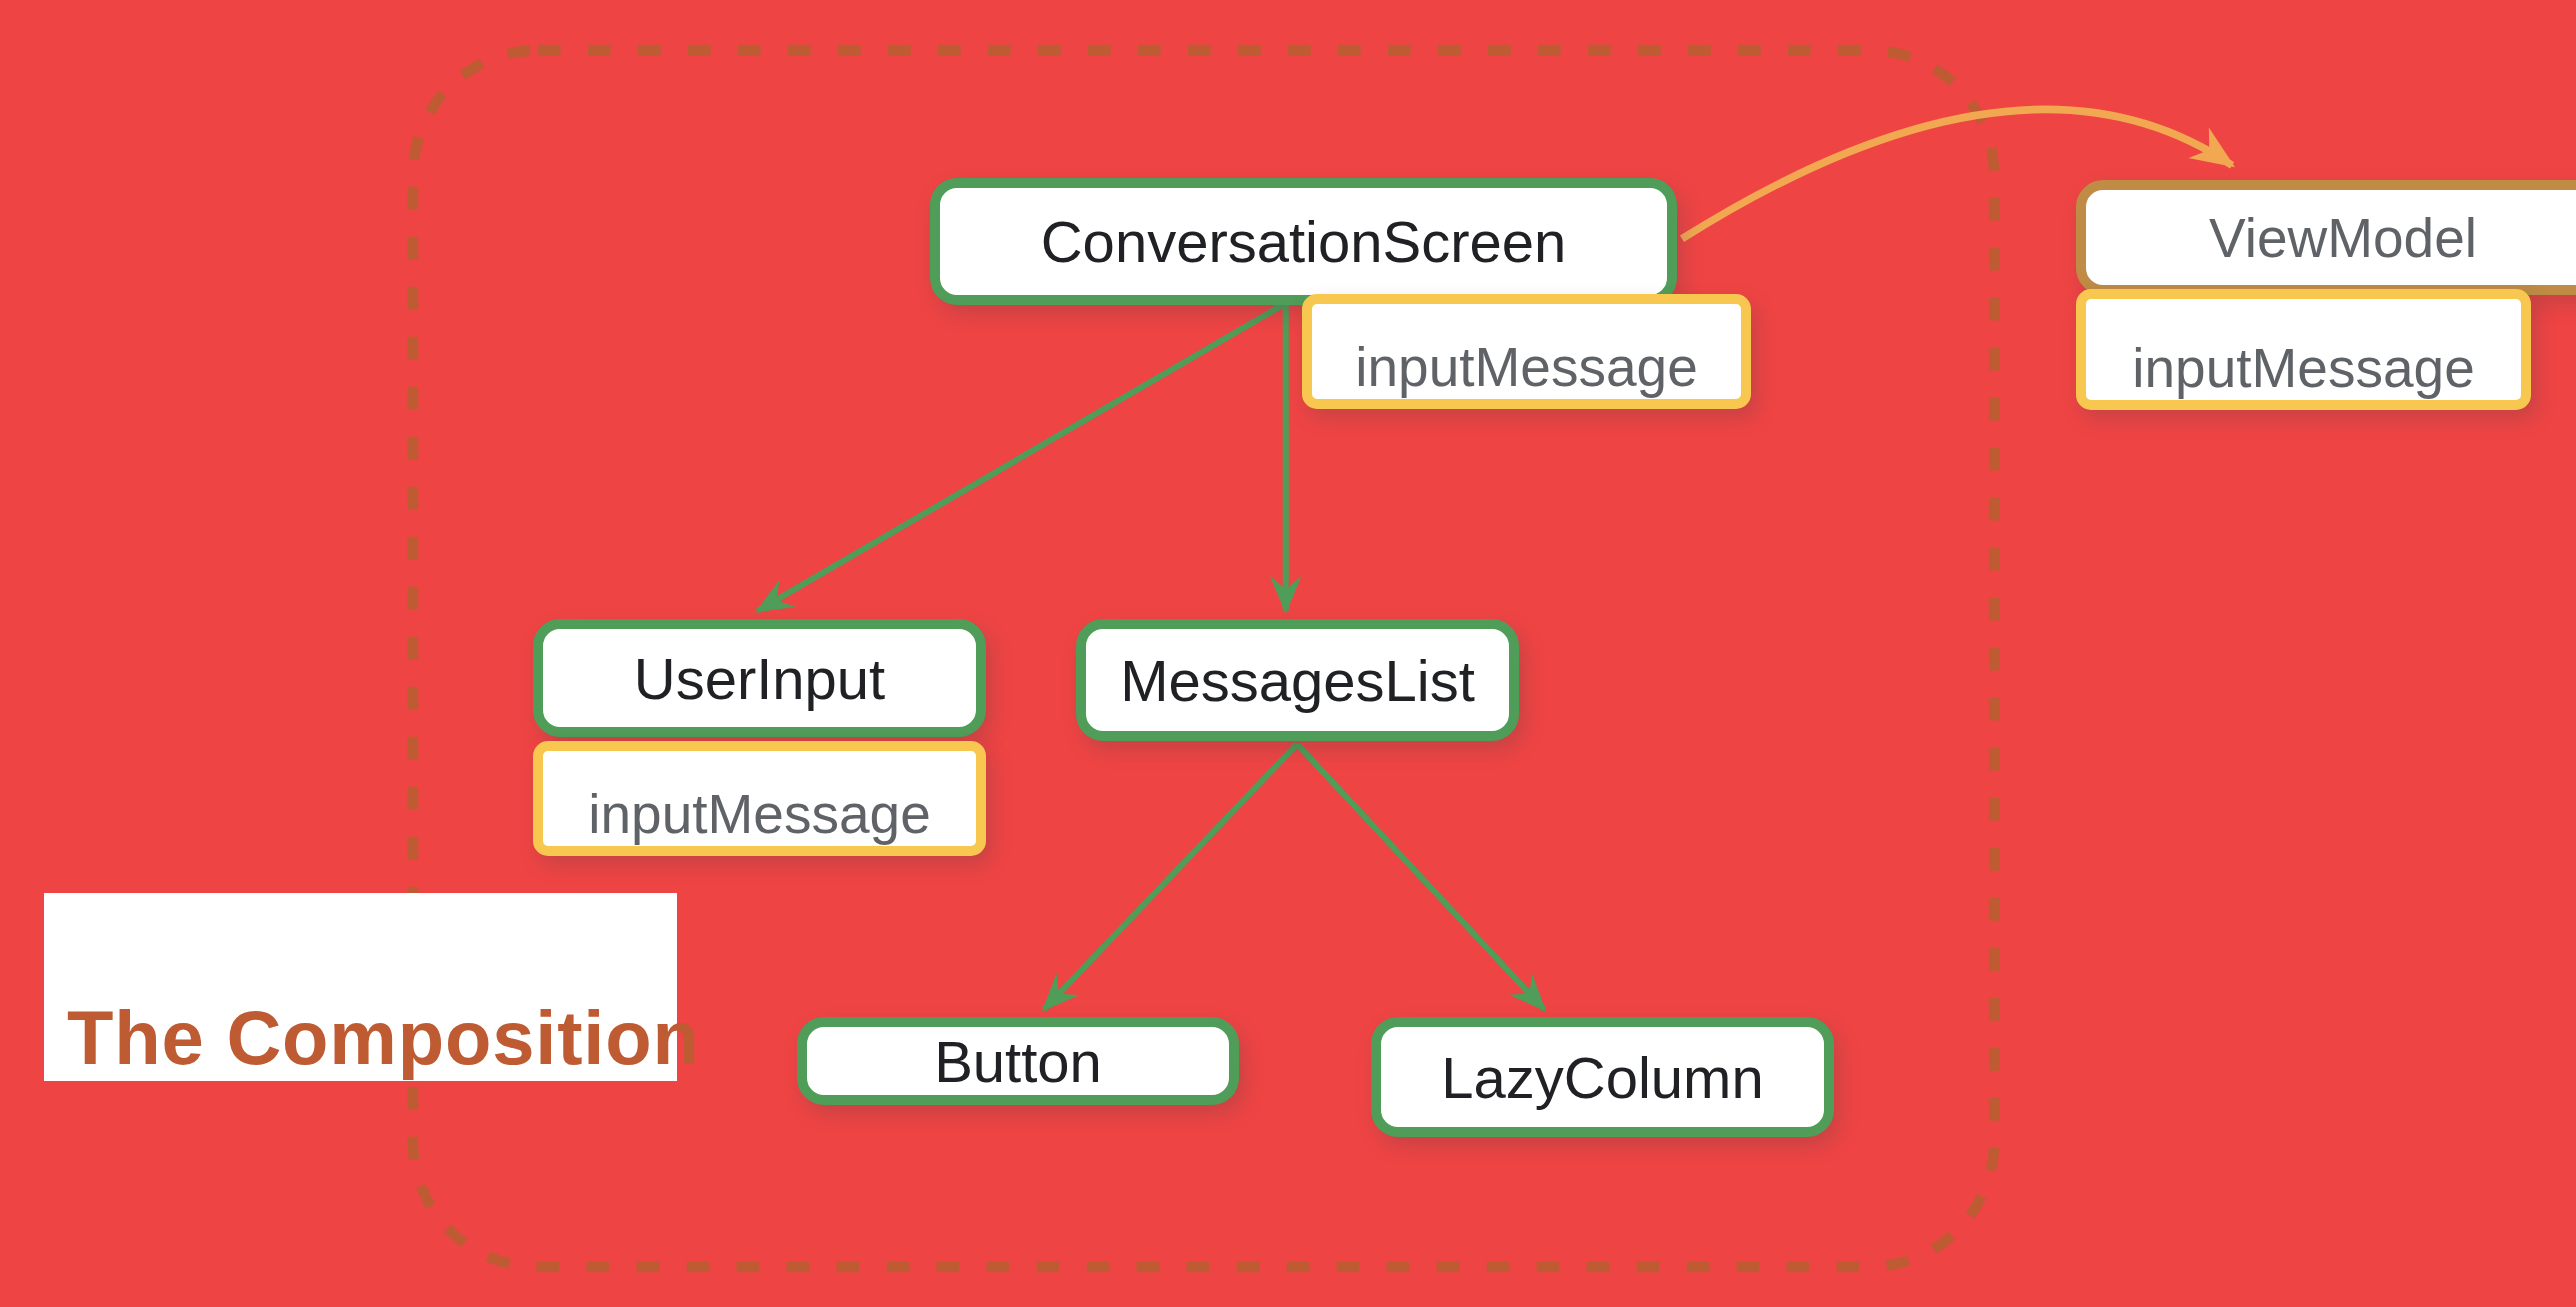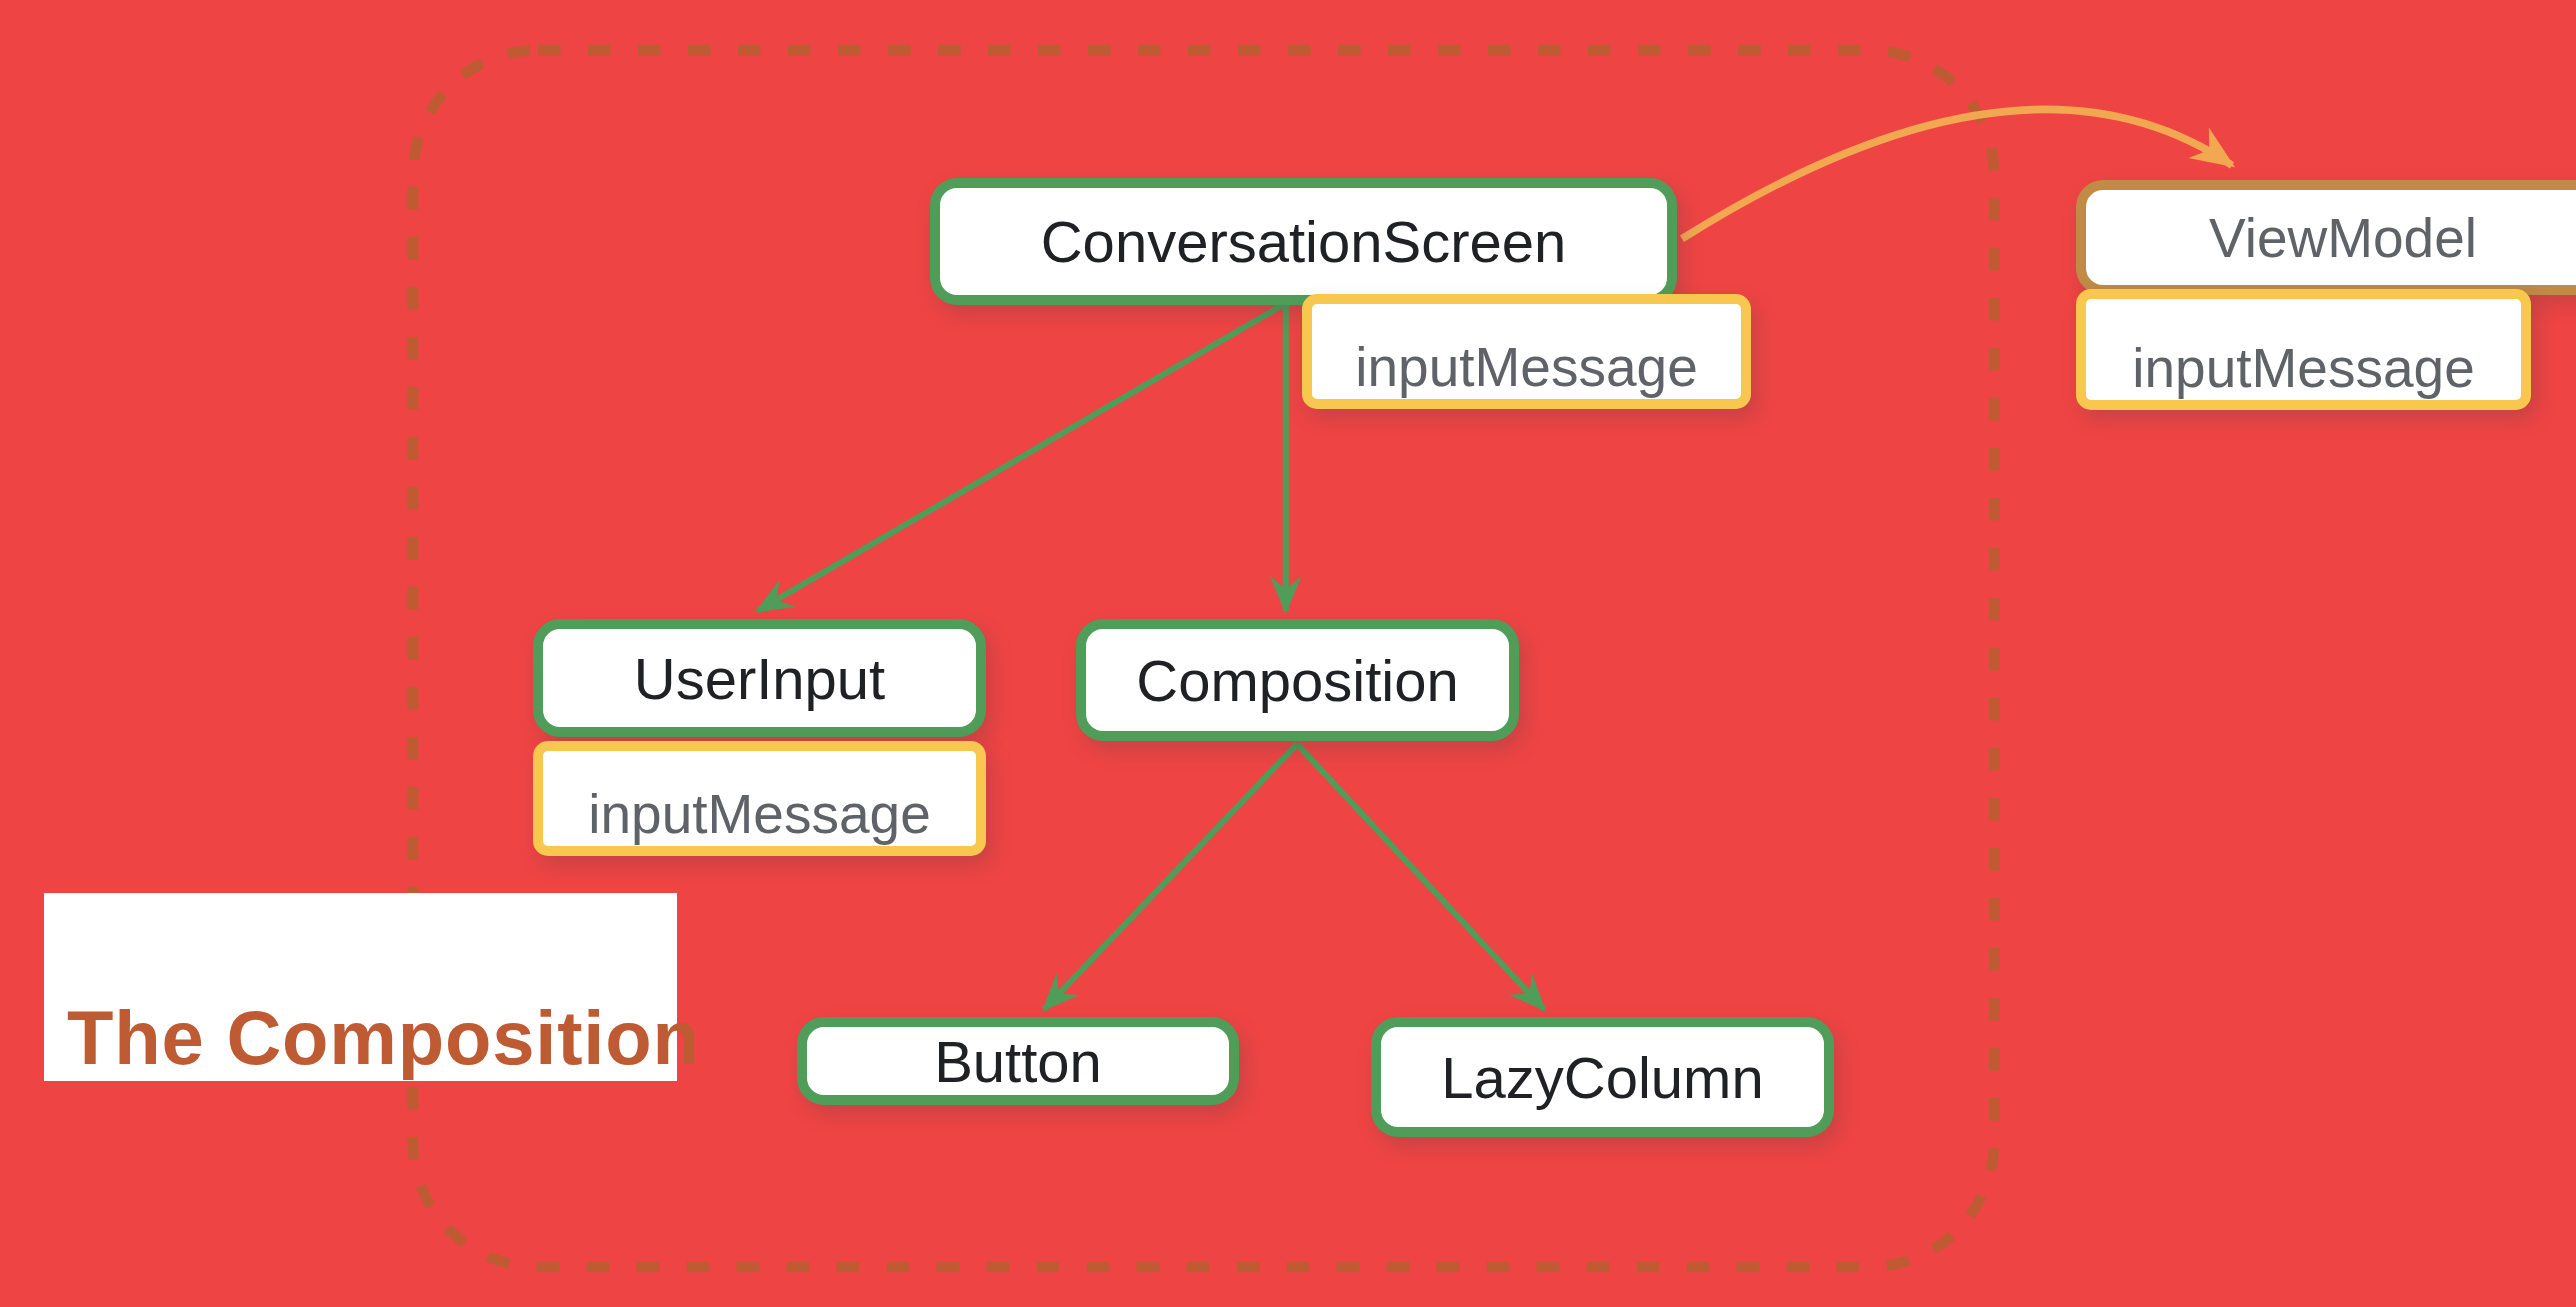--- a/index.html
+++ b/index.html
@@ -91,21 +91,21 @@
 
   <div class="node composable" style="left:930px;top:178px;width:747px;height:127px;">
     <span>ConversationScreen</span>
   </div>
 
   <div class="node composable" style="left:533px;top:619px;width:453px;height:118px;">
     <span>UserInput</span>
   </div>
 
   <div class="node composable" style="left:1076px;top:619px;width:443px;height:122px;">
-    <span>Composition</span>
+    <span>MessagesList</span>
   </div>
 
   <div class="node composable" style="left:797px;top:1017px;width:442px;height:88px;">
     <span>Button</span>
   </div>
 
   <div class="node composable" style="left:1371px;top:1017px;width:463px;height:120px;">
     <span>LazyColumn</span>
   </div>
 

